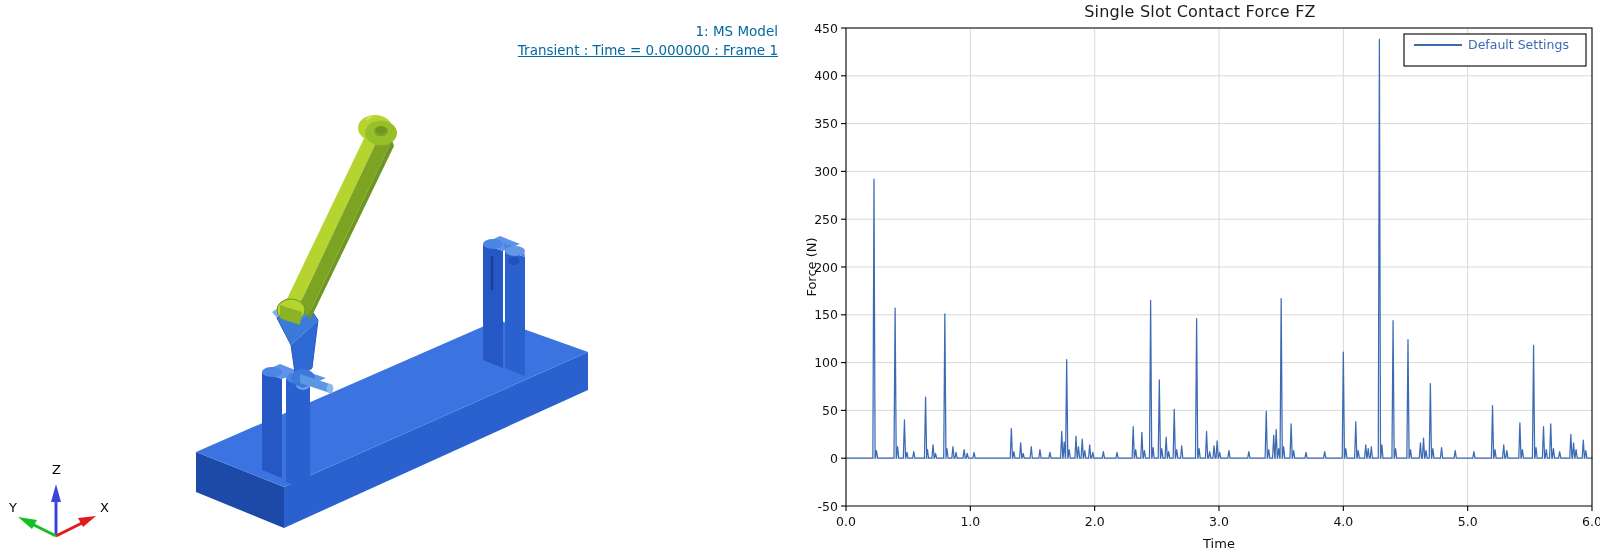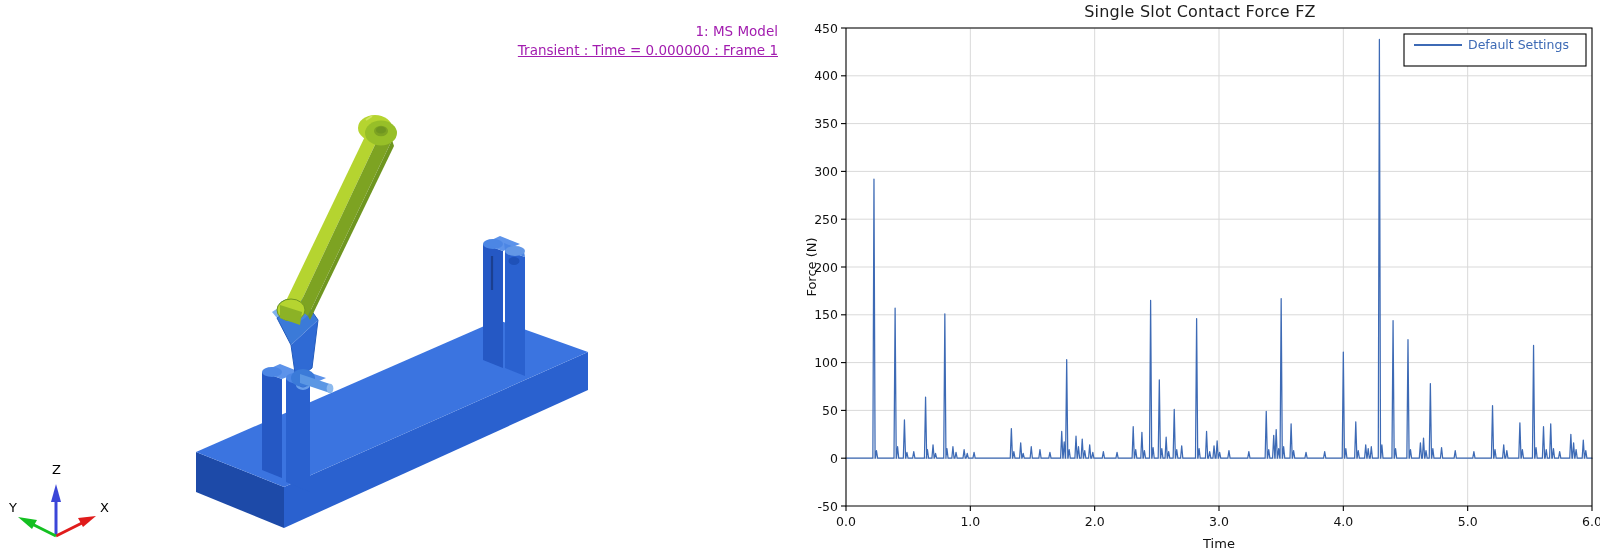--- a/index.html
+++ b/index.html
@@ -10,21 +10,21 @@
     overflow:hidden;
     position:relative;
   }
   #app{position:absolute;inset:0;display:flex;}
 
   
   #viewport{position:relative;width:800px;height:560px;background:#ffffff;flex:0 0 800px;}
 
   .vp-annot{
     position:absolute;right:22px;top:22px;
-    text-align:right;color:#a21caf;
+    text-align:right;color:#0369a1;
     font-size:13.5px;line-height:19px;white-space:nowrap;
   }
   .vp-annot .l1{display:block;}
   .vp-annot .l2{display:block;text-decoration:underline;}
 
   #model-svg{position:absolute;left:0;top:0;width:800px;height:560px;}
 
   
   #triad{position:absolute;left:4px;bottom:6px;width:130px;height:110px;}
   #triad svg{width:130px;height:110px;display:block;}

